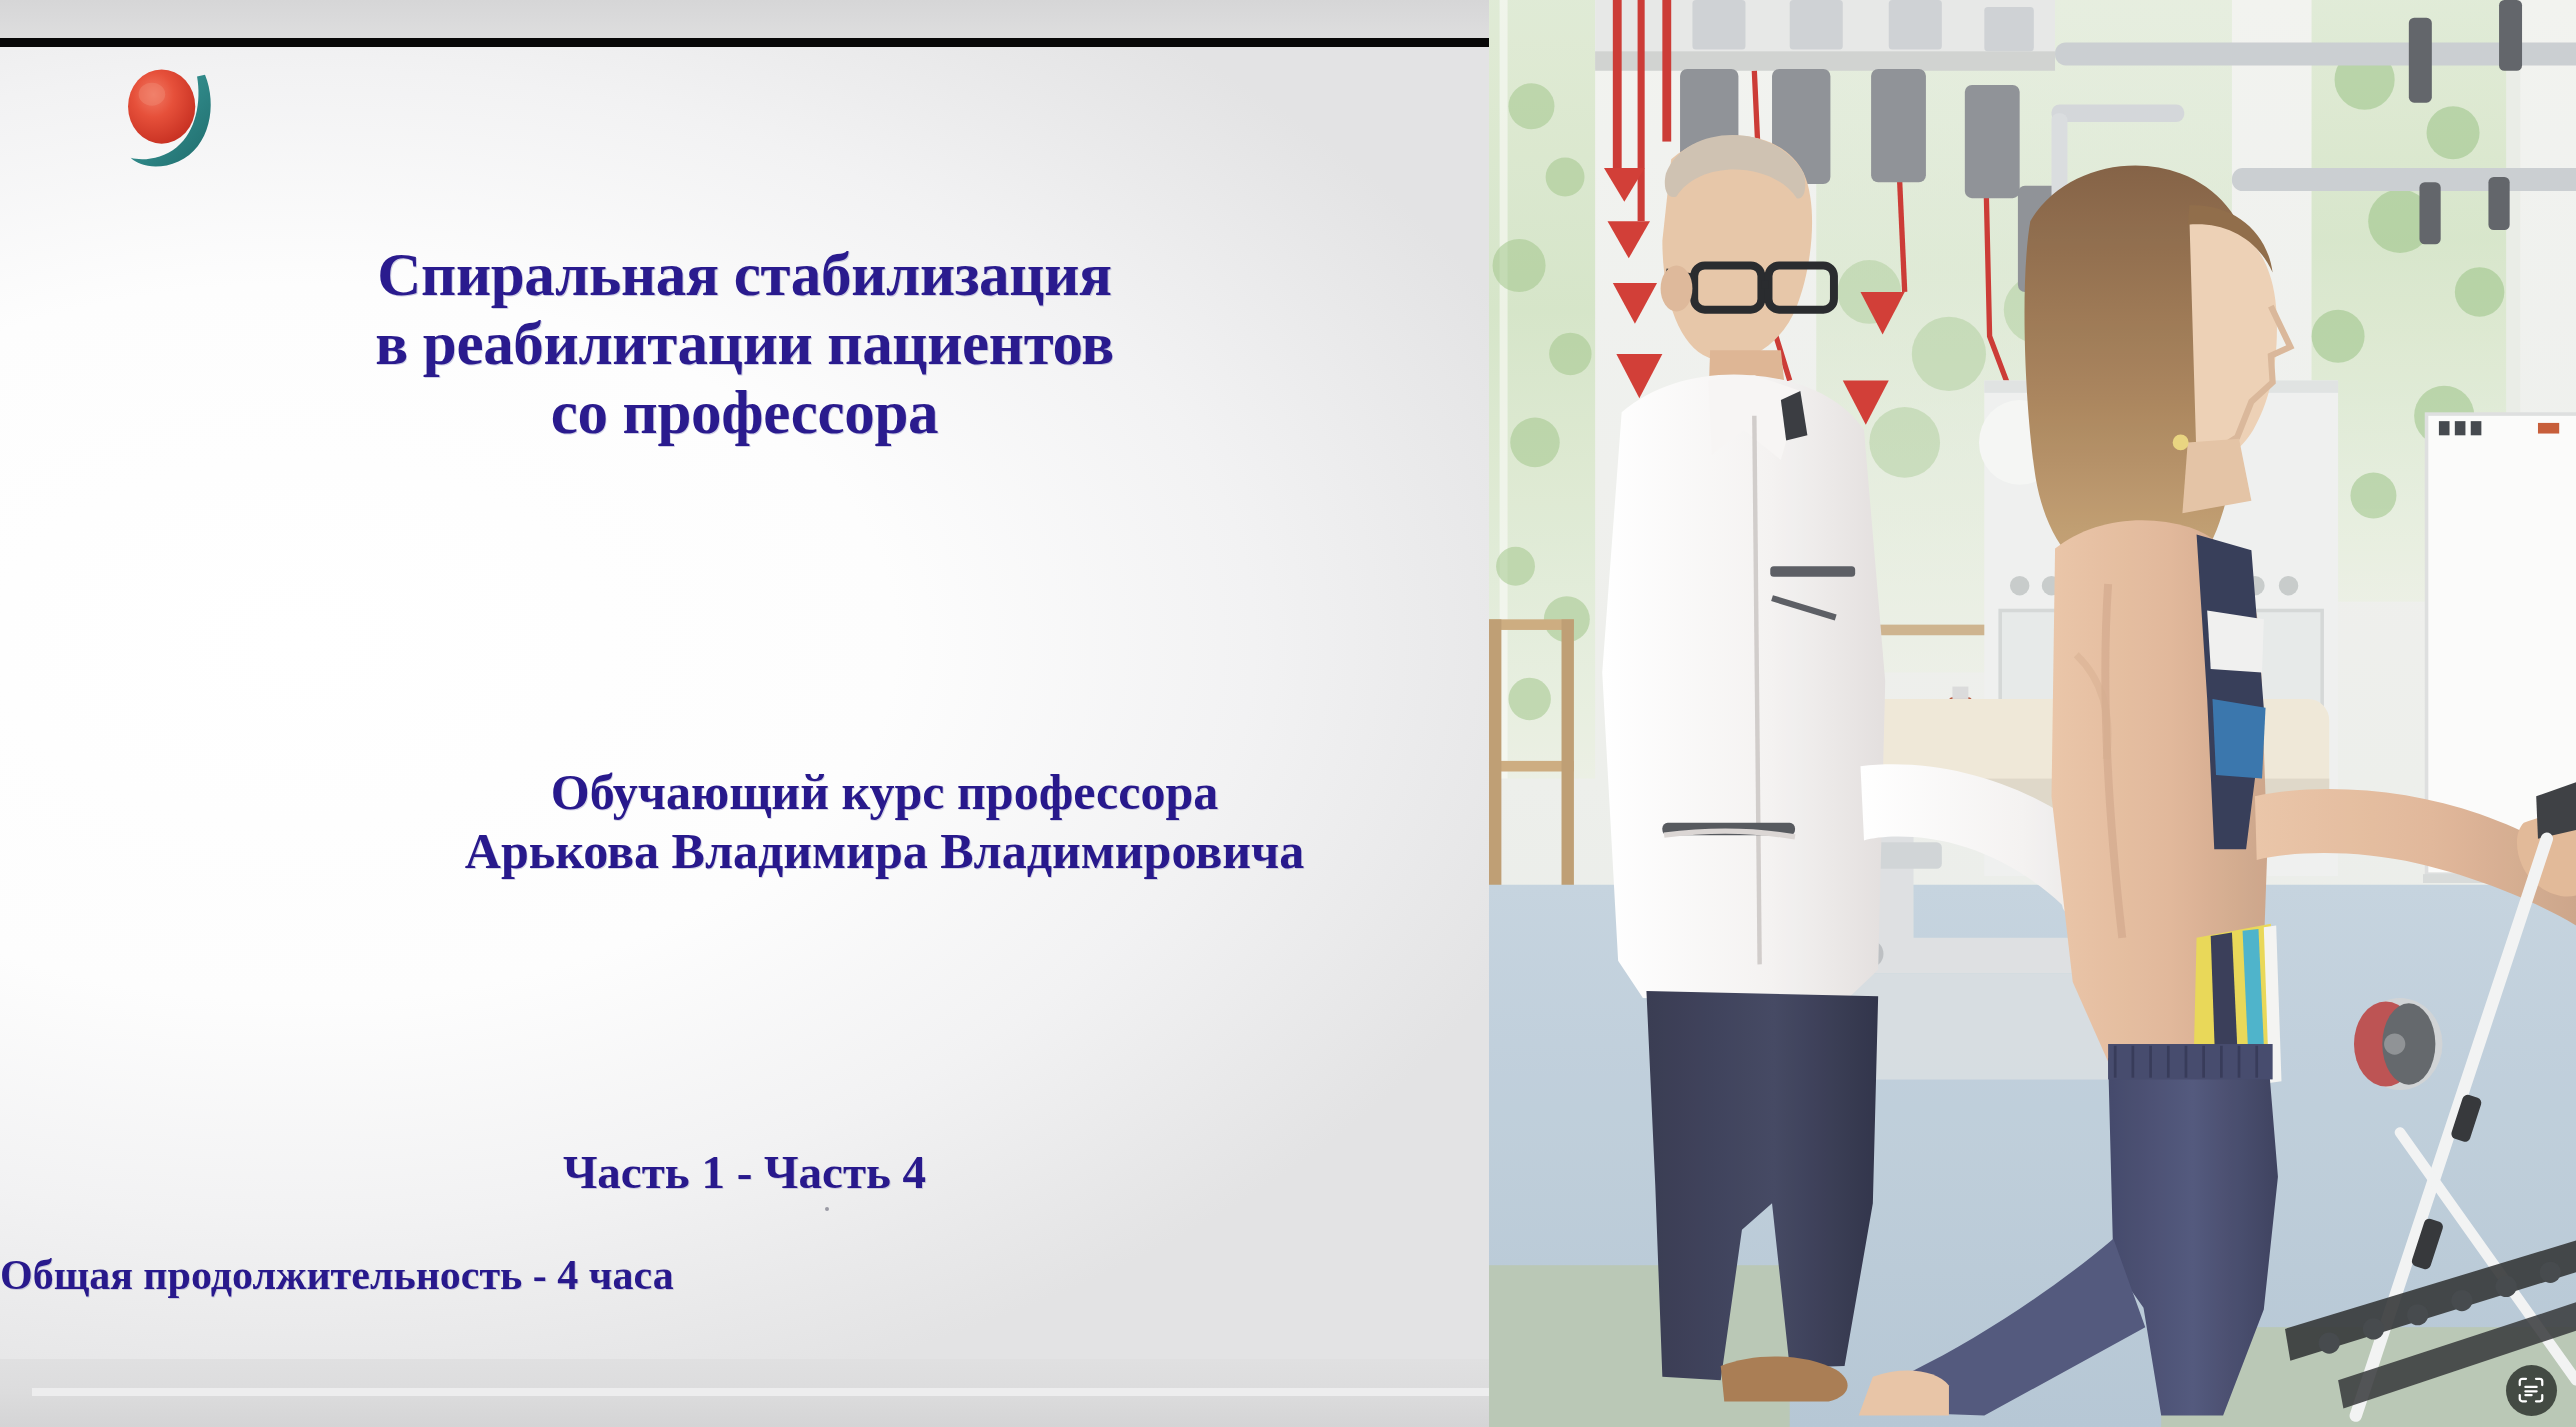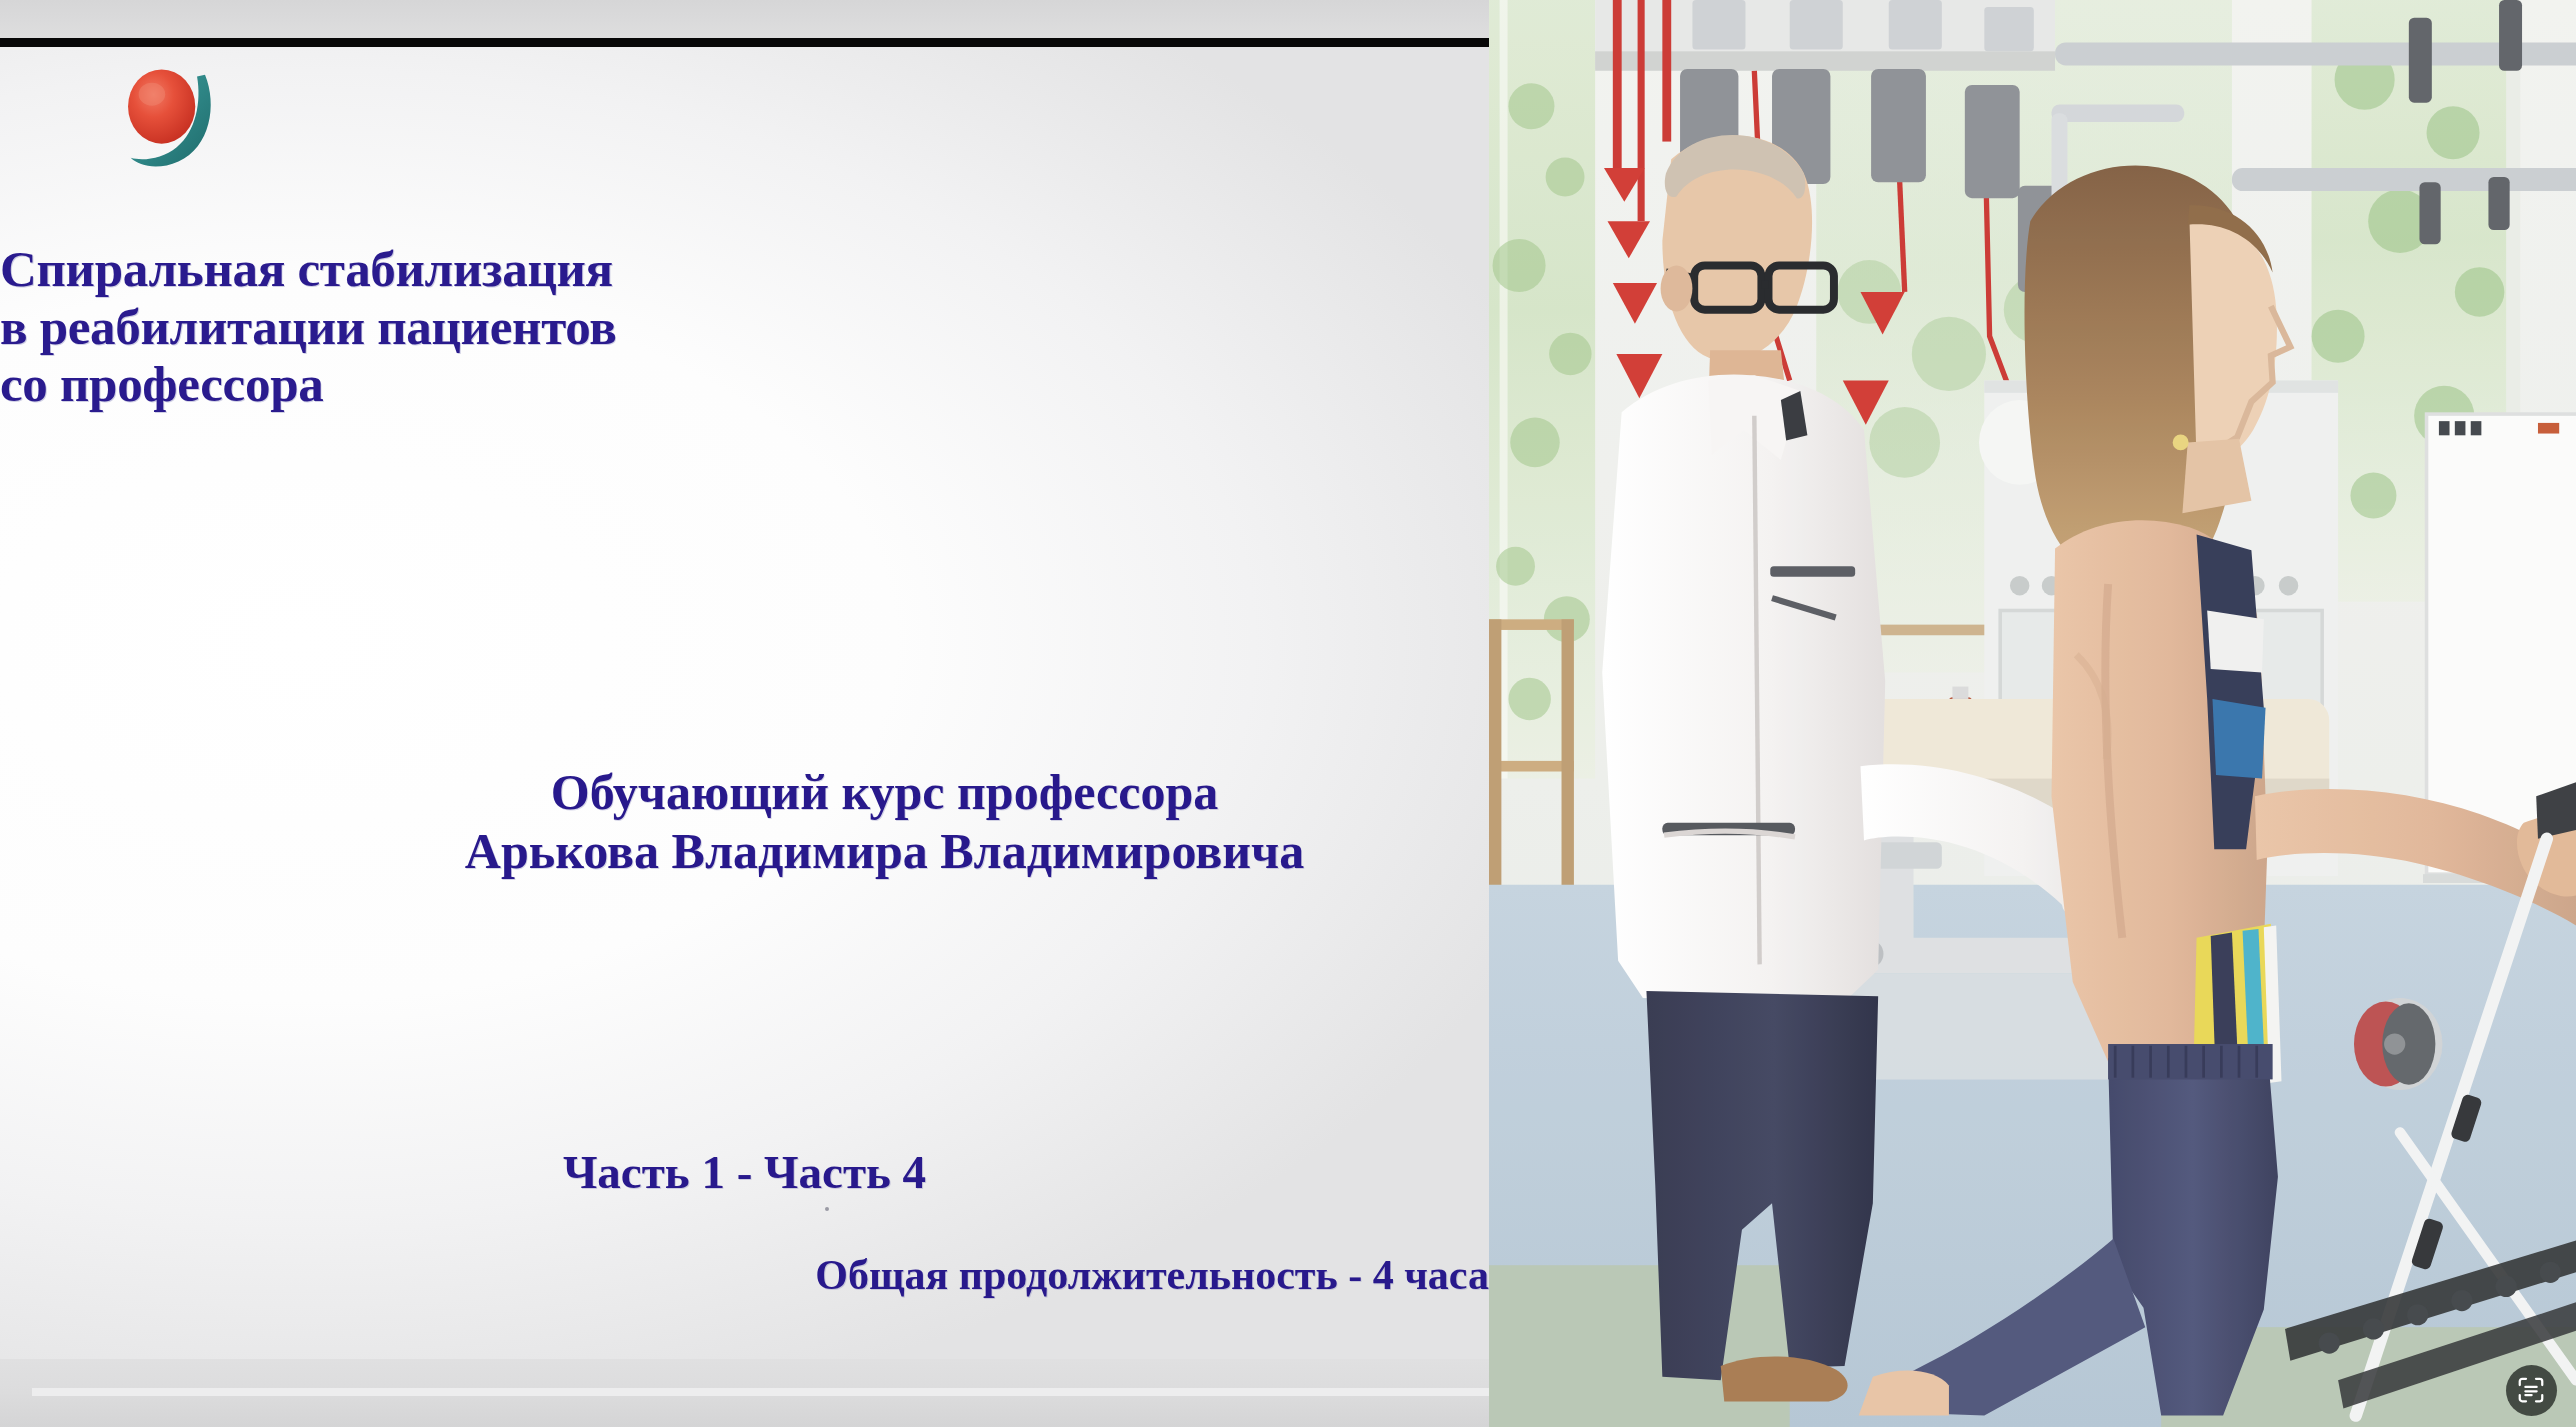--- a/index.html
+++ b/index.html
@@ -77,23 +77,24 @@
     height: 119px;
   }
   .logo svg { display: block; width: 115px; height: 119px; }
 
   
   .title-block {
     position: absolute;
     left: 0;
     top: 241px;
     width: 1489px;
+    text-align: center;
     color: #2a1b8e;
     font-weight: bold;
-    font-size: 51px;
+    font-size: 61px;
     line-height: 1.13;
     letter-spacing: -0.3px;
     text-shadow: 0.9px 0.9px 0 rgba(120,120,180,.35);
   }
   .title-block .tline { display: block; white-space: nowrap; }
 
   .course-block {
     position: absolute;
     left: 0;
     top: 763px;
@@ -129,21 +130,21 @@
     height: 4.4px;
     border-radius: 50%;
     background: #9a9aa4;
   }
 
   .duration-block {
     position: absolute;
     left: 0;
     top: 1252px;
     width: 1489px;
-    text-align: right;
+    text-align: left;
     color: #28198c;
     font-weight: bold;
     font-size: 42px;
     line-height: 1.1;
     text-shadow: 0.9px 0.9px 0 rgba(120,120,180,.3);
   }
 
   
   .photo {
     position: absolute;

